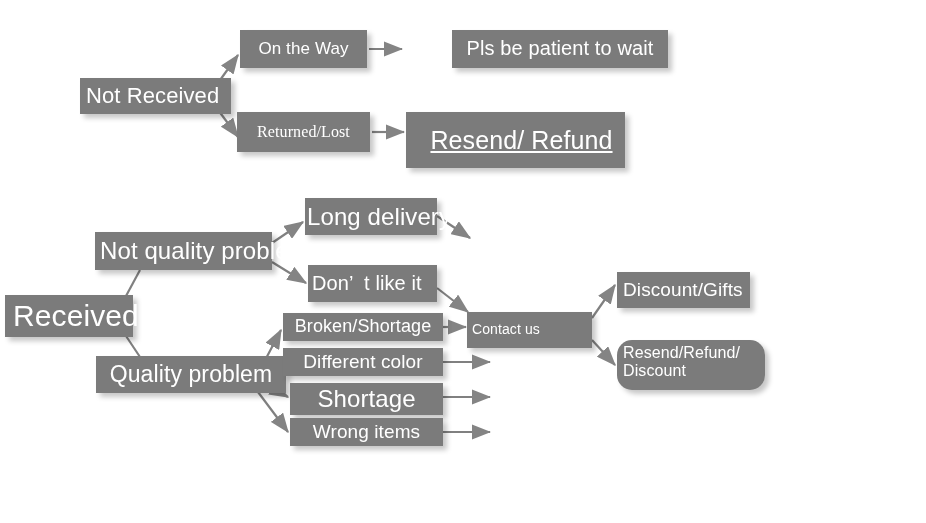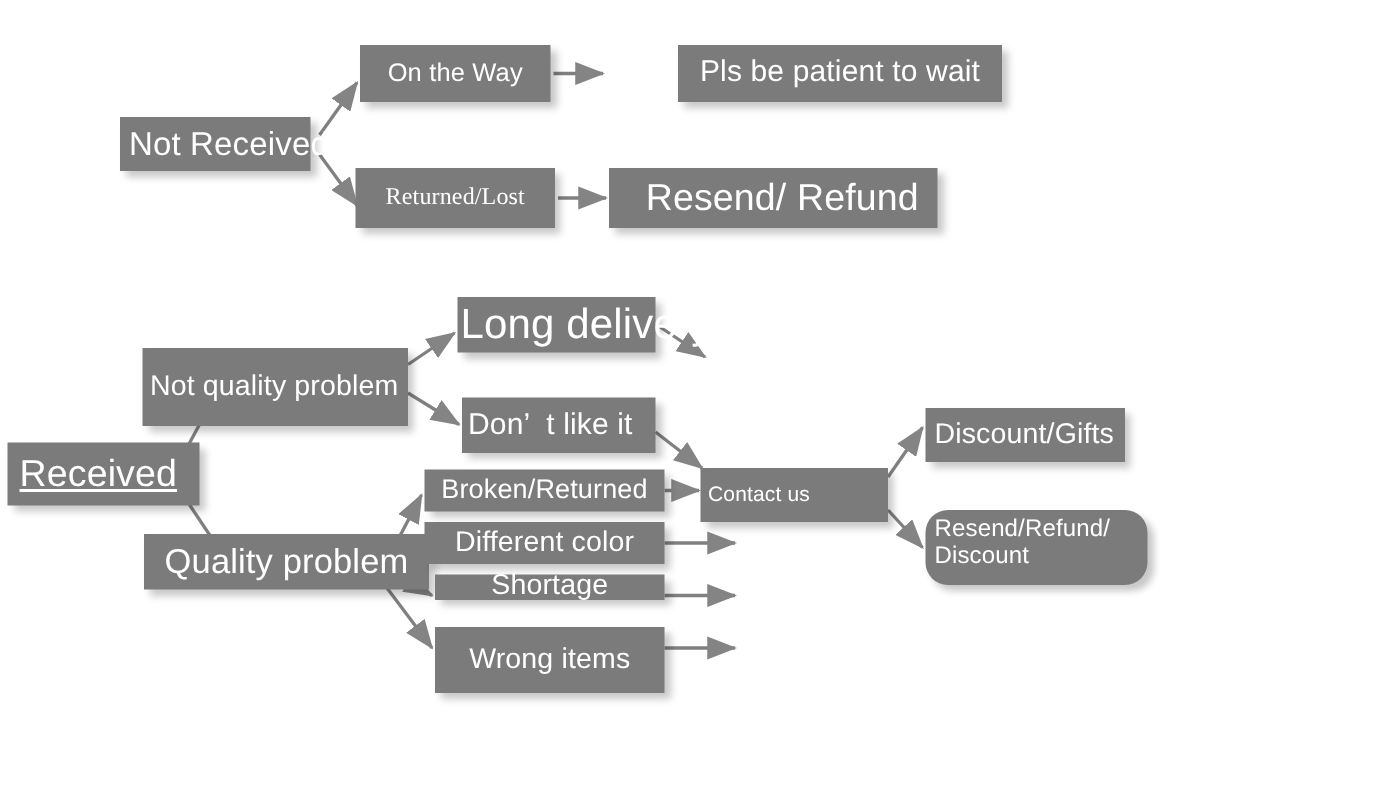--- a/index.html
+++ b/index.html
@@ -71,33 +71,33 @@
         <line x1="443" y1="327" x2="466" y2="327" stroke="#808080" stroke-width="2.2" marker-end="url(#arrowhead)"></line>
         <line x1="443" y1="362" x2="490" y2="362" stroke="#808080" stroke-width="2.2" marker-end="url(#arrowhead)"></line>
         <line x1="443" y1="397" x2="490" y2="397" stroke="#808080" stroke-width="2.2" marker-end="url(#arrowhead)"></line>
         <line x1="443" y1="432" x2="490" y2="432" stroke="#808080" stroke-width="2.2" marker-end="url(#arrowhead)"></line>
         <line x1="592" y1="318" x2="615" y2="285" stroke="#808080" stroke-width="2.2" marker-end="url(#arrowhead)"></line>
         <line x1="592" y1="340" x2="615" y2="365" stroke="#808080" stroke-width="2.2" marker-end="url(#arrowhead)"></line>
       </g>
   </svg>
 
   <div id="node-layer">
-      <div class="node align-left" style="left: 80px; top: 78px; width: 127px; height: 36px; font-size: 22px; padding-left: 6px;">Not Received</div>
+      <div class="node align-left" style="left: 80px; top: 78px; width: 151px; height: 36px; font-size: 22px; padding-left: 6px;">Not Received</div>
       <div class="node align-center" style="left: 240px; top: 30px; width: 127px; height: 38px; font-size: 17px; padding-left: 0px;">On the Way</div>
       <div class="node align-center" style="left: 404px; top: 30px; width: 216px; height: 38px; font-size: 20px; padding-left: 0px; margin-left: 48px;">Pls be patient to wait</div>
       <div class="node align-center" style="left: 237px; top: 112px; width: 133px; height: 40px; font-size: 16px; padding-left: 0px; font-family: Liberation Serif, serif;">Returned/Lost</div>
-      <div class="node align-center" style="left: 406px; top: 112px; width: 219px; height: 40px; font-size: 25px; padding-left: 12px;">Resend/ Refund</div>
-      <div class="node align-left" style="left: 5px; top: 295px; width: 128px; height: 42px; font-size: 25px; padding-left: 8px; text-decoration: underline;">Received</div>
-      <div class="node align-left" style="left: 95px; top: 232px; width: 177px; height: 52px; font-size: 19px; padding-left: 5px;">Not quality problem</div>
+      <div class="node align-center" style="left: 406px; top: 112px; width: 219px; height: 56px; font-size: 25px; padding-left: 12px; text-decoration: underline;">Resend/ Refund</div>
+      <div class="node align-left" style="left: 5px; top: 295px; width: 128px; height: 42px; font-size: 30px; padding-left: 8px;">Received</div>
+      <div class="node align-left" style="left: 95px; top: 232px; width: 177px; height: 38px; font-size: 24px; padding-left: 5px;">Not quality problem</div>
       <div class="node align-center" style="left: 96px; top: 356px; width: 190px; height: 37px; font-size: 23px; padding-left: 0px;">Quality problem</div>
-      <div class="node align-left" style="left: 305px; top: 198px; width: 132px; height: 37px; font-size: 28px; padding-left: 2px;">Long delivery</div>
+      <div class="node align-left" style="left: 305px; top: 198px; width: 132px; height: 37px; font-size: 24px; padding-left: 2px;">Long delivery</div>
       <div class="node align-left" style="left: 308px; top: 265px; width: 129px; height: 37px; font-size: 20px; padding-left: 4px; text-align: right;">Don’  t like it</div>
-      <div class="node align-center" style="left: 283px; top: 313px; width: 160px; height: 28px; font-size: 18px; padding-left: 0px;">Broken/Returned</div>
+      <div class="node align-center" style="left: 283px; top: 313px; width: 160px; height: 28px; font-size: 18px; padding-left: 0px;">Broken/Shortage</div>
       <div class="node align-center" style="left: 283px; top: 348px; width: 160px; height: 28px; font-size: 19px; padding-left: 0px;">Different color</div>
-      <div class="node align-center" style="left: 290px; top: 383px; width: 153px; height: 17px; font-size: 19px; padding-left: 0px;">Shortage</div>
-      <div class="node align-center" style="left: 290px; top: 418px; width: 153px; height: 44px; font-size: 19px; padding-left: 0px;">Wrong items</div>
+      <div class="node align-center" style="left: 290px; top: 383px; width: 153px; height: 32px; font-size: 24px; padding-left: 0px;">Shortage</div>
+      <div class="node align-center" style="left: 290px; top: 418px; width: 153px; height: 28px; font-size: 19px; padding-left: 0px;">Wrong items</div>
       <div class="node align-left" style="left: 467px; top: 312px; width: 125px; height: 36px; font-size: 14px; padding-left: 5px;">Contact us</div>
       <div class="node align-left" style="left: 617px; top: 272px; width: 133px; height: 36px; font-size: 19px; padding-left: 6px;">Discount/Gifts</div>
       <div class="node align-left multiline" style="left: 617px; top: 340px; width: 148px; height: 50px; font-size: 16px; padding-left: 6px; padding-top: 4px; line-height: 1.15; border-radius: 15px;">Resend/Refund/
 Discount</div>
     </div>
 
 </div>
 
 </body></html>

